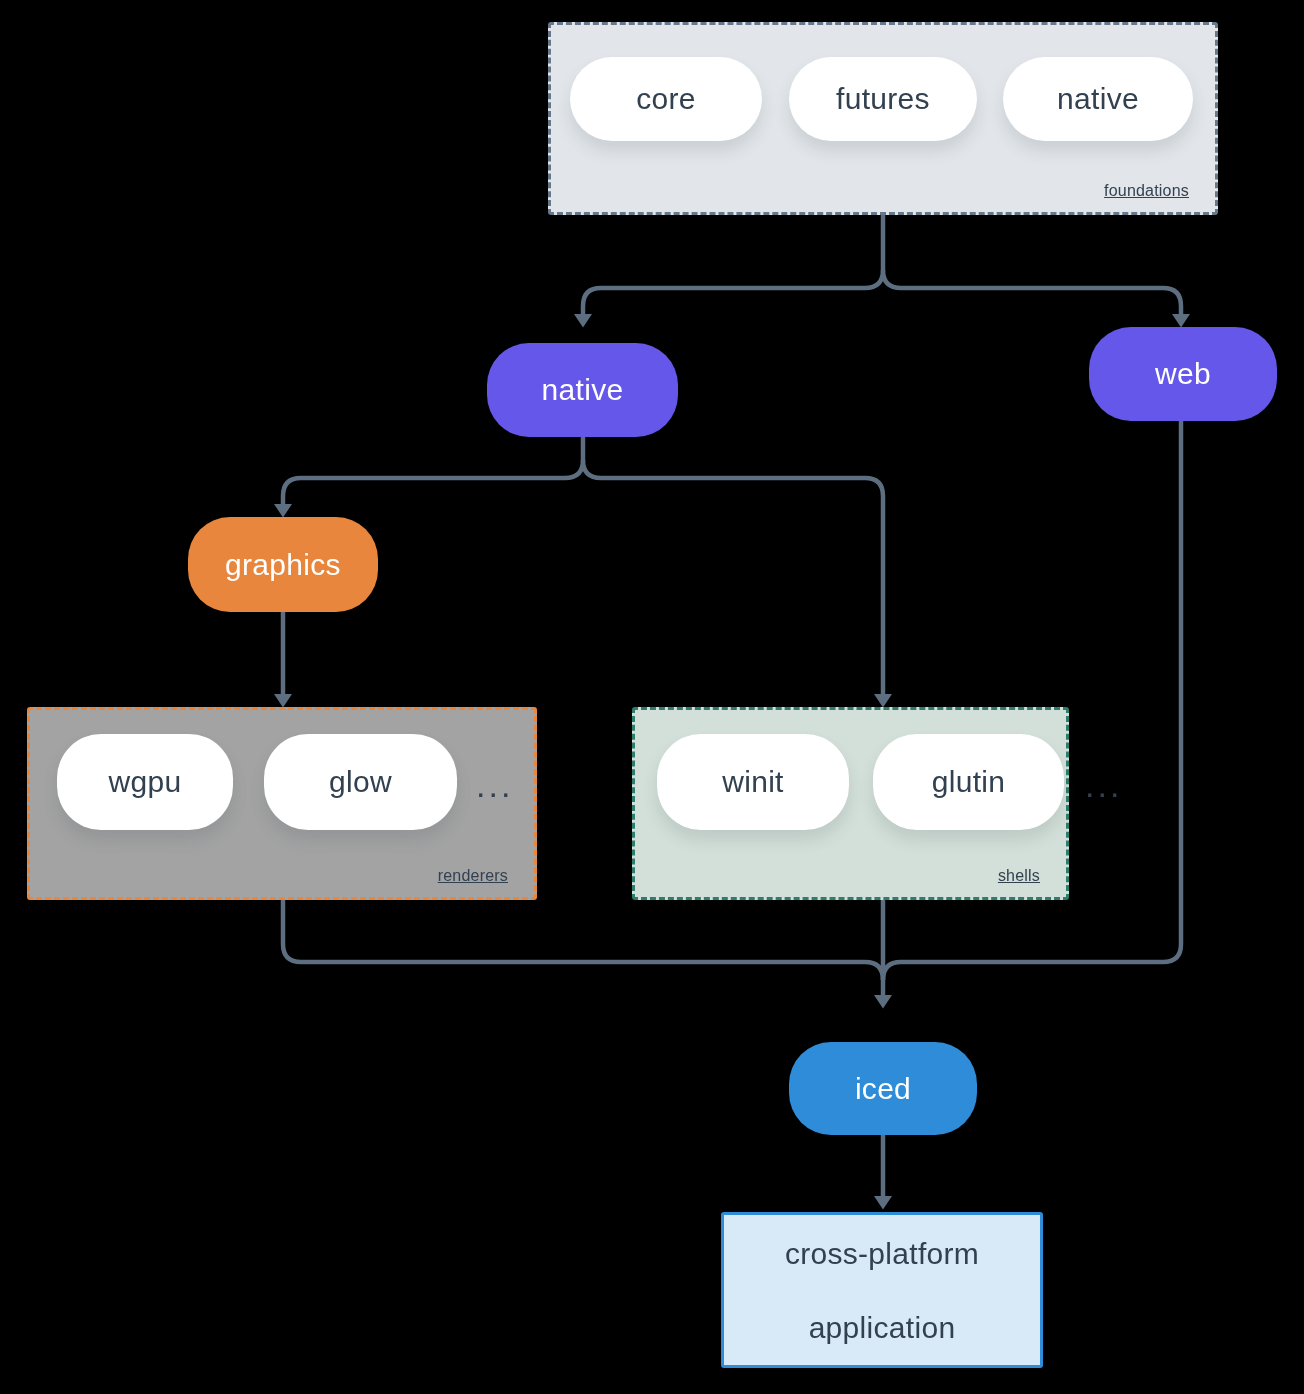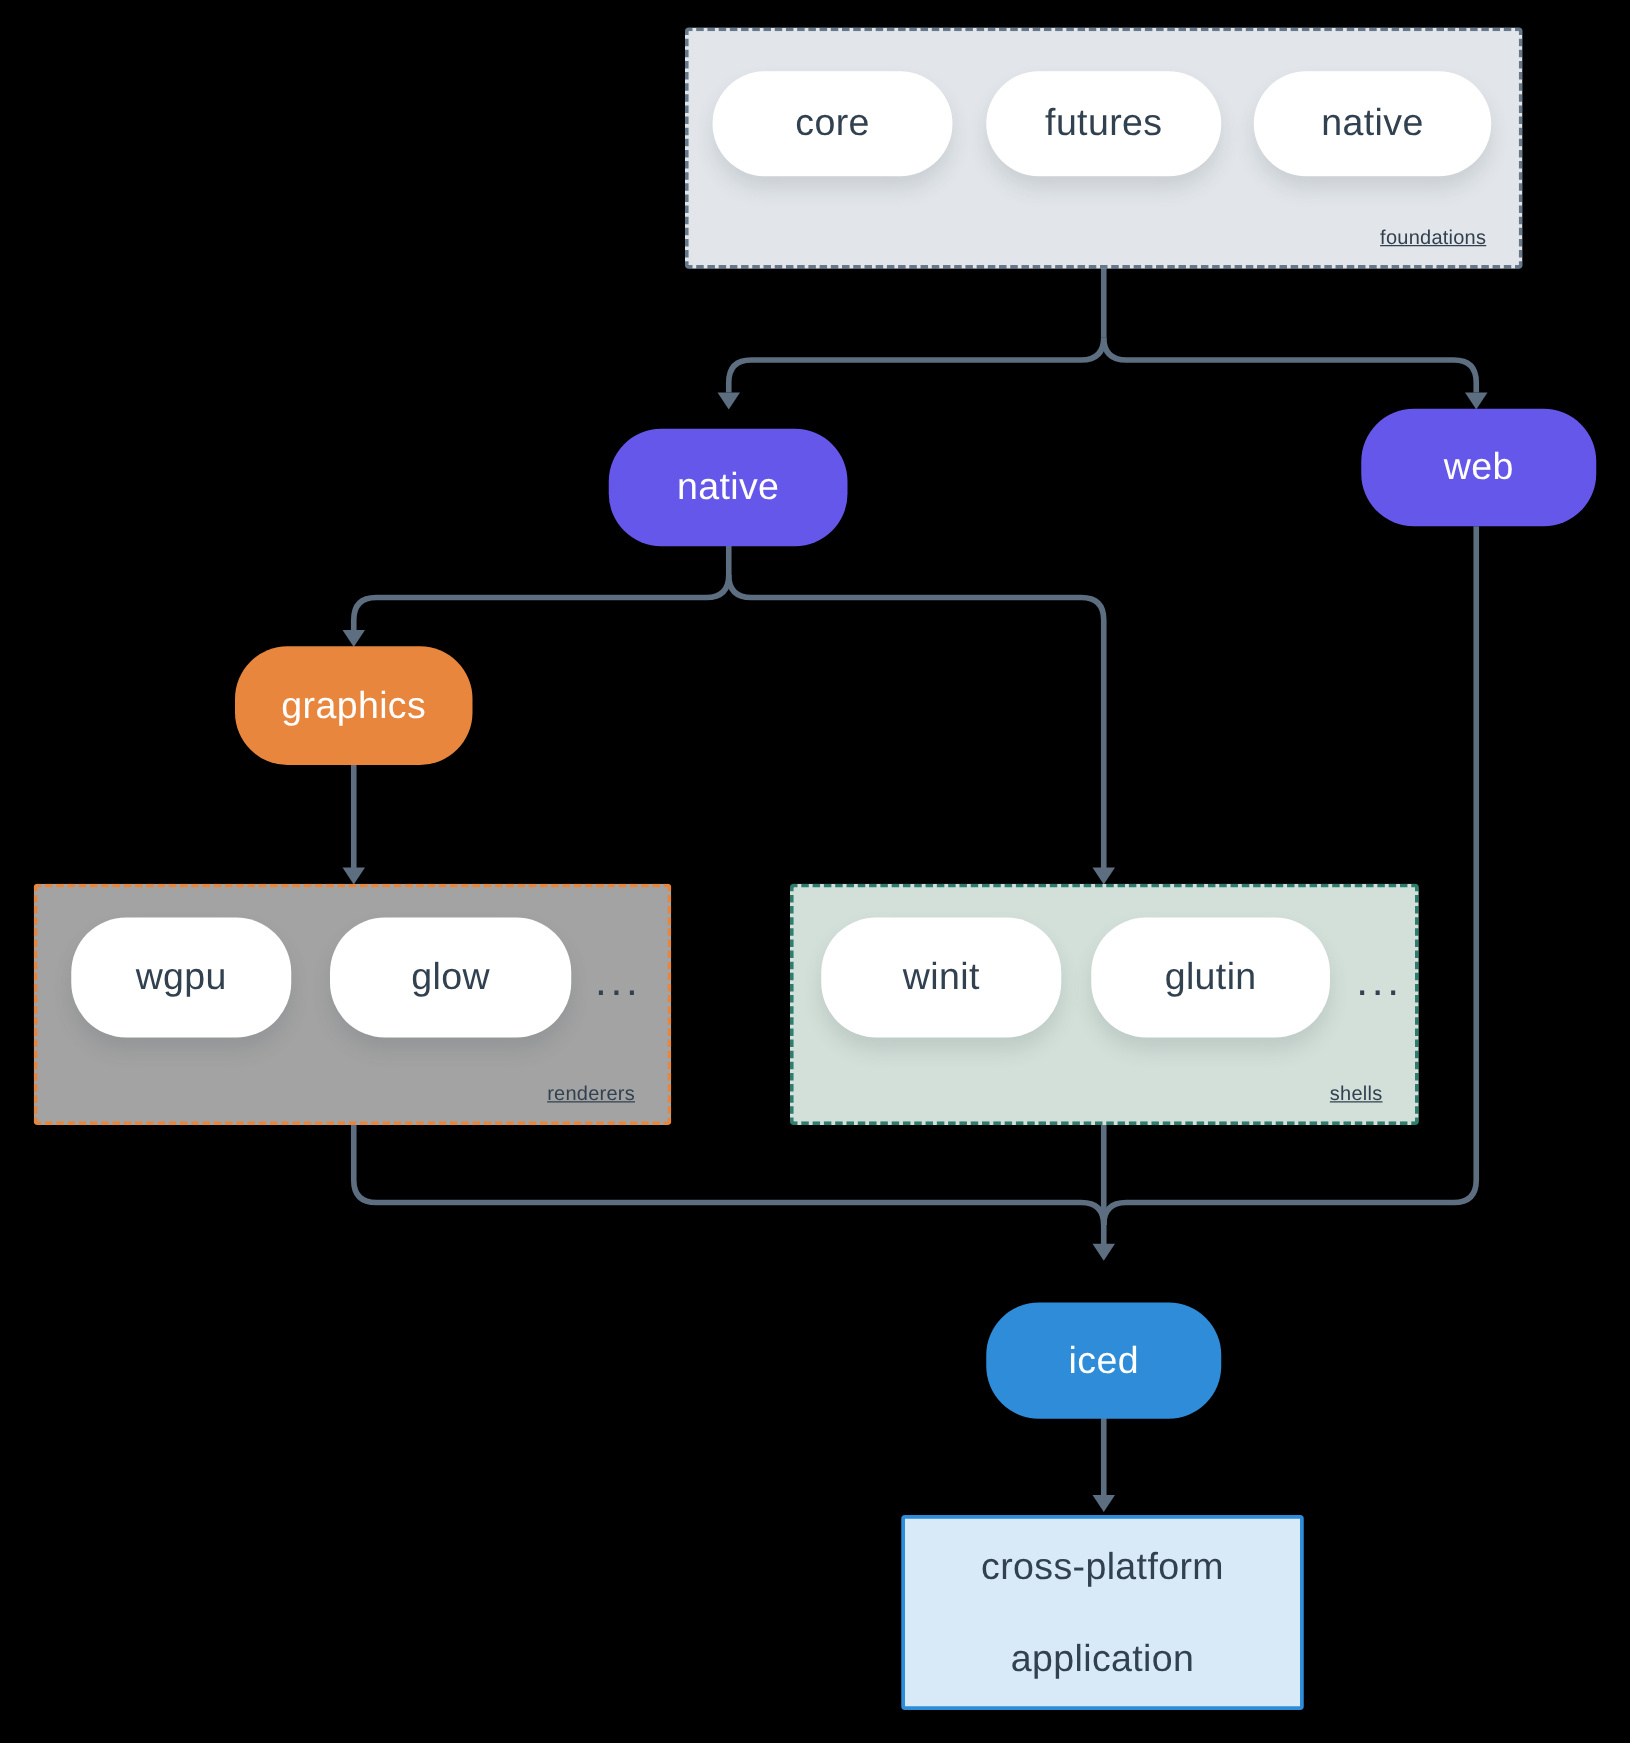--- a/index.html
+++ b/index.html
@@ -32,21 +32,21 @@
     background: #e2e6ea;
     border: 3px dashed #66788a;
     text-align: right;
   }
   .group.renderers {
     left: 27px; top: 707px; width: 510px; height: 193px;
     background: #a3a3a3;
     border: 3px dashed #e8863d;
   }
   .group.shells {
-    left: 632px; top: 707px; width: 503px; height: 193px;
+    left: 632px; top: 707px; width: 437px; height: 193px;
     background: #d3e0d9;
     border: 3px dashed #2e7d6e;
   }
   .group-label {
     position: absolute;
     right: 26px;
     bottom: 12px;
     font-size: 16px;
     color: #324150;
     letter-spacing: 0.2px;

